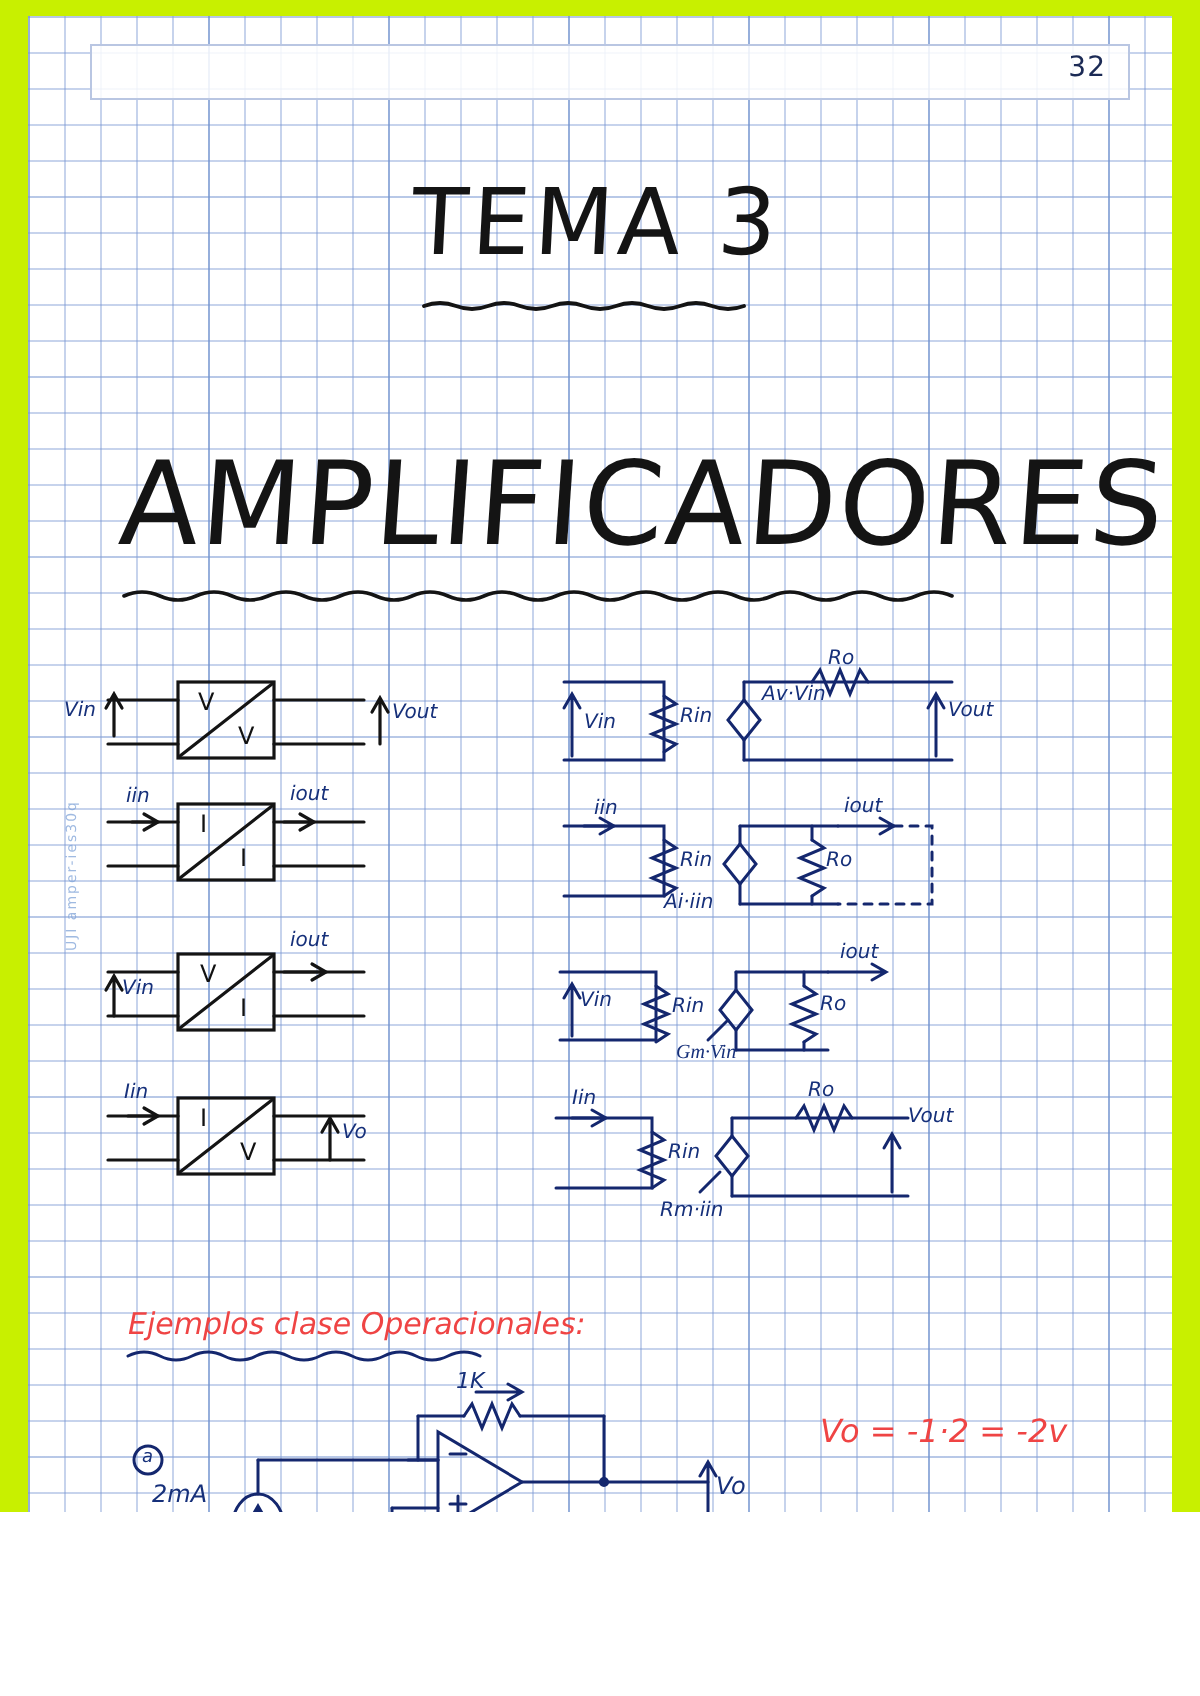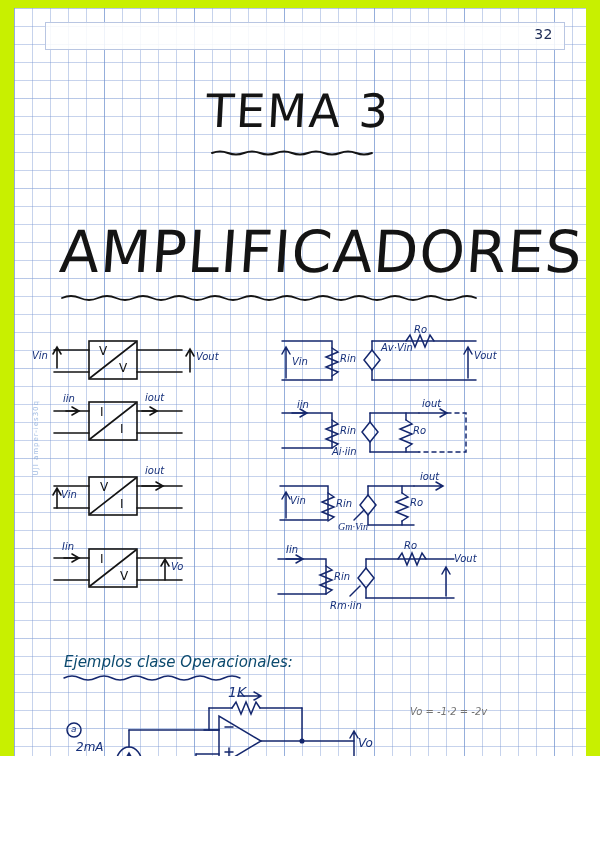--- a/index.html
+++ b/index.html
@@ -49,22 +49,22 @@
   .hw{position:absolute;color:#141414;white-space:pre;
       font-family:"DejaVu Sans", sans-serif;}
 
   .title1{font-size:46px;letter-spacing:2px;
       transform:skewX(-3deg);font-weight:400;}
   .title2{font-size:58px;letter-spacing:1px;
       transform:skewX(-4deg);font-weight:400;}
 
   .lbl{font-size:10px;color:#16307a;font-style:italic;}
   .blk{font-size:12px;color:#111;}
-  .eq{font-size:10px;color:#737373;font-style:italic;}
-  .sect{font-size:15px;color:#0c4a6e;font-style:italic;}
+  .eq{font-size:16px;color:#ef4444;font-style:italic;}
+  .sect{font-size:15px;color:#ef4444;font-style:italic;}
   .margin-note{position:absolute;left:18px;top:392px;
       writing-mode:vertical-rl;transform:rotate(180deg);
       font-size:7px;color:#7fa3d8;letter-spacing:1px;opacity:.75;}
 </style>
 </head>
 <body>
 
 <div class="page">
   <div class="sheet">
 
@@ -285,20 +285,20 @@
     <div class="hw lbl" style="left:316px;top:592px;">Rm·iin</div>
     <div class="hw lbl" style="left:390px;top:532px;">Ro</div>
     <div class="hw lbl" style="left:440px;top:545px;">Vout</div>
 
     <div class="hw sect" style="left:50px;top:645px;">Ejemplos clase Operacionales:</div>
 
     <div class="hw lbl" style="left:57px;top:716px;font-size:9px;">a</div>
 
     <div class="hw lbl" style="left:62px;top:732px;font-size:12px;">2mA</div>
 
-    <div class="hw lbl" style="left:214px;top:676px;font-size:14px;">1K</div>
+    <div class="hw lbl" style="left:214px;top:676px;font-size:11px;">1K</div>
 
     <div class="hw lbl" style="left:344px;top:728px;font-size:12px;">Vo</div>
 
     <div class="hw eq" style="left:396px;top:698px;">Vo = -1·2 = -2v</div>
 
   </div>
 </div>
 
 </body></html>

